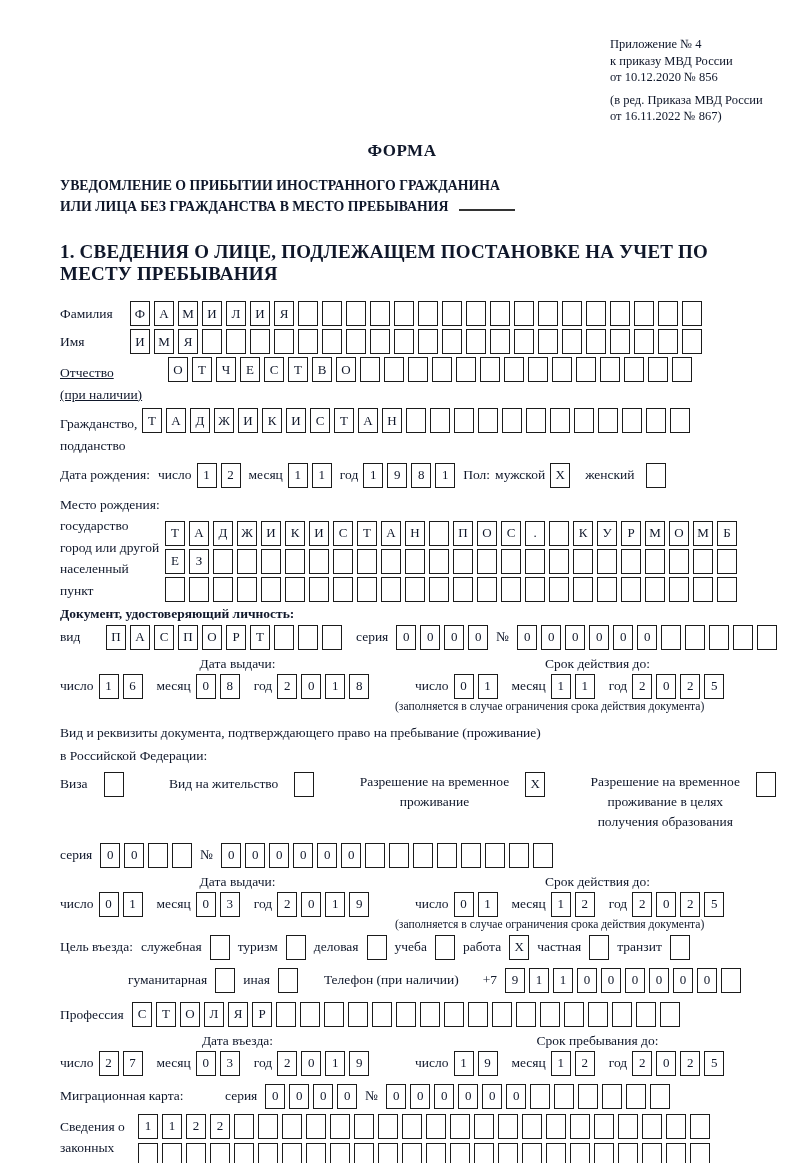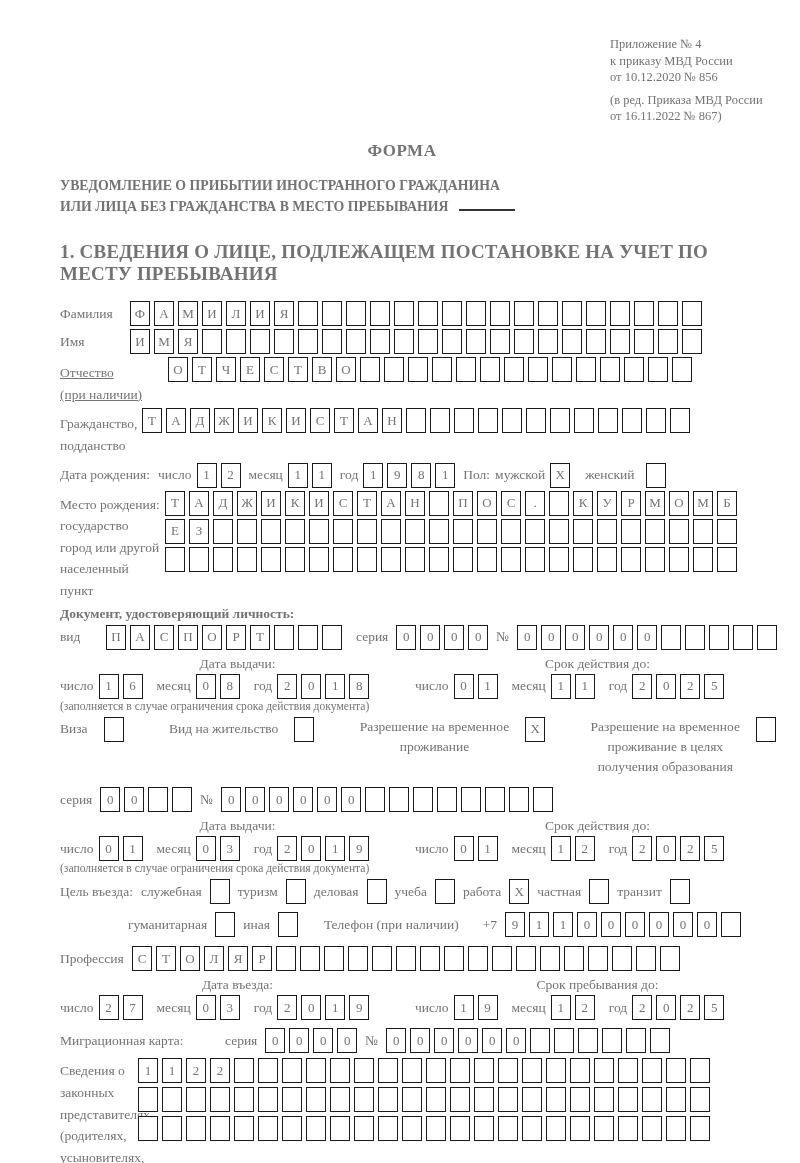--- a/index.html
+++ b/index.html
@@ -1,17 +1,17 @@
 <!DOCTYPE html>
 <html><head>
 <meta charset="utf-8">
 <style>
   html,body{margin:0;padding:0;background:#fff;}
   .page{position:relative;width:800px;height:1163px;background:#fff;overflow:hidden;
-        font-family:"Liberation Serif","DejaVu Serif",serif;font-size:13.5px;color:#737373;
+        font-family:"Liberation Serif","DejaVu Serif",serif;font-size:13.5px;color:#0f172a;
         box-sizing:border-box;padding:36px 20px 0 60px;}
   .hdr-right{margin-left:auto;width:170px;line-height:1.32;font-size:12.5px;}
   .hdr-right .note{margin-top:6px;}
   .forma{text-align:center;font-weight:bold;margin:16px 36px 0 0;font-size:17px;letter-spacing:.5px;}
   .title{text-align:left;font-weight:bold;font-size:13.8px;margin-top:14px;line-height:1.55;}
   .blank-line{display:inline-block;width:56px;border-bottom:2px solid #333;margin-left:10px;}
   .sec-heading{font-weight:bold;font-size:19px;margin-top:24px;margin-bottom:16px;letter-spacing:.2px;}
   .frow{display:flex;align-items:flex-start;margin-bottom:3px;white-space:nowrap;}
   .lbl{flex:0 0 auto;padding-top:5px;}
   .ml{white-space:pre-line;line-height:1.6;}
@@ -24,21 +24,21 @@
   .inl{display:inline-flex;align-items:center;gap:5px;}
   .gap-r{margin-right:8px;}
   .dhdr{display:flex;margin-top:6px;}
   .dhdr .left{width:355px;text-align:center;}
   .dhdr .right{flex:1;text-align:center;}
   .drow{display:flex;align-items:center;margin-top:2px;}
   .dgroup{display:inline-flex;align-items:center;gap:5px;}
   .dgroup .cells{margin-right:9px;}
   .drow .left{width:355px;}
   .small{font-size:11.6px;}
-  .cap-row{display:flex;margin:1px 0 4px 0;flex-direction:column;}
+  .cap-row{display:flex;margin:1px 0 4px 0;}
   .cap-row .spacer{width:335px;flex:0 0 auto;}
   .plain{margin-top:8px;line-height:1.75;}
   .permit-row{display:flex;align-items:flex-start;margin-top:4px;justify-content:space-between;padding-right:4px;}
   .permit-item{display:flex;align-items:flex-start;gap:16px;}
   .permit-item .txt{text-align:center;white-space:pre-line;line-height:1.5;}
   .permit-item .pad{padding-top:4px;}
   .purpose-row{display:flex;align-items:center;gap:8px;text-align:right;}
   .purpose-row2{display:flex;align-items:center;gap:8px;margin-top:8px;padding-left:68px;}
   .mig-lbl{width:165px;}
 </style>
@@ -210,21 +210,21 @@
       </span>
     <span class="inl">
         <span>Пол:</span>
       <span>мужской</span>
       <span class="cbox">X</span>
       <span style="margin-left:10px;">женский</span>
       <span class="cbox" style="margin-left:6px;"></span>
       </span>
   </div>
 
-  <div class="frow" style="">
+  <div class="frow" style="align-items:flex-end;">
     <span class="lbl w105 ml" style="padding-top:3px;">Место рождения:
 государство
 город или другой
 населенный пункт</span>
     <span class="colstack">
       <span class="cells">
           <span class="box">Т</span>
           <span class="box">А</span>
           <span class="box">Д</span>
           <span class="box">Ж</span>
@@ -385,20 +385,22 @@
           <span class="box">2</span>
           <span class="box">5</span>
         </span>
     </span>
   </div>
   <div class="cap-row">
     <span class="spacer"></span>
     <span class="small">(заполняется в случае ограничения срока действия документа)</span>
   </div>
 
+  <div class="plain">Вид и реквизиты документа, подтверждающего право на пребывание (проживание)</div>
+  <div style="line-height:1.75;">в Российской Федерации:</div>
 
   <div class="permit-row">
     <span class="permit-item">
         <span class="pad">Виза</span>
       <span class="cbox"></span>
       </span>
     <span class="permit-item">
         <span class="pad">Вид на жительство</span>
       <span class="cbox"></span>
       </span>

